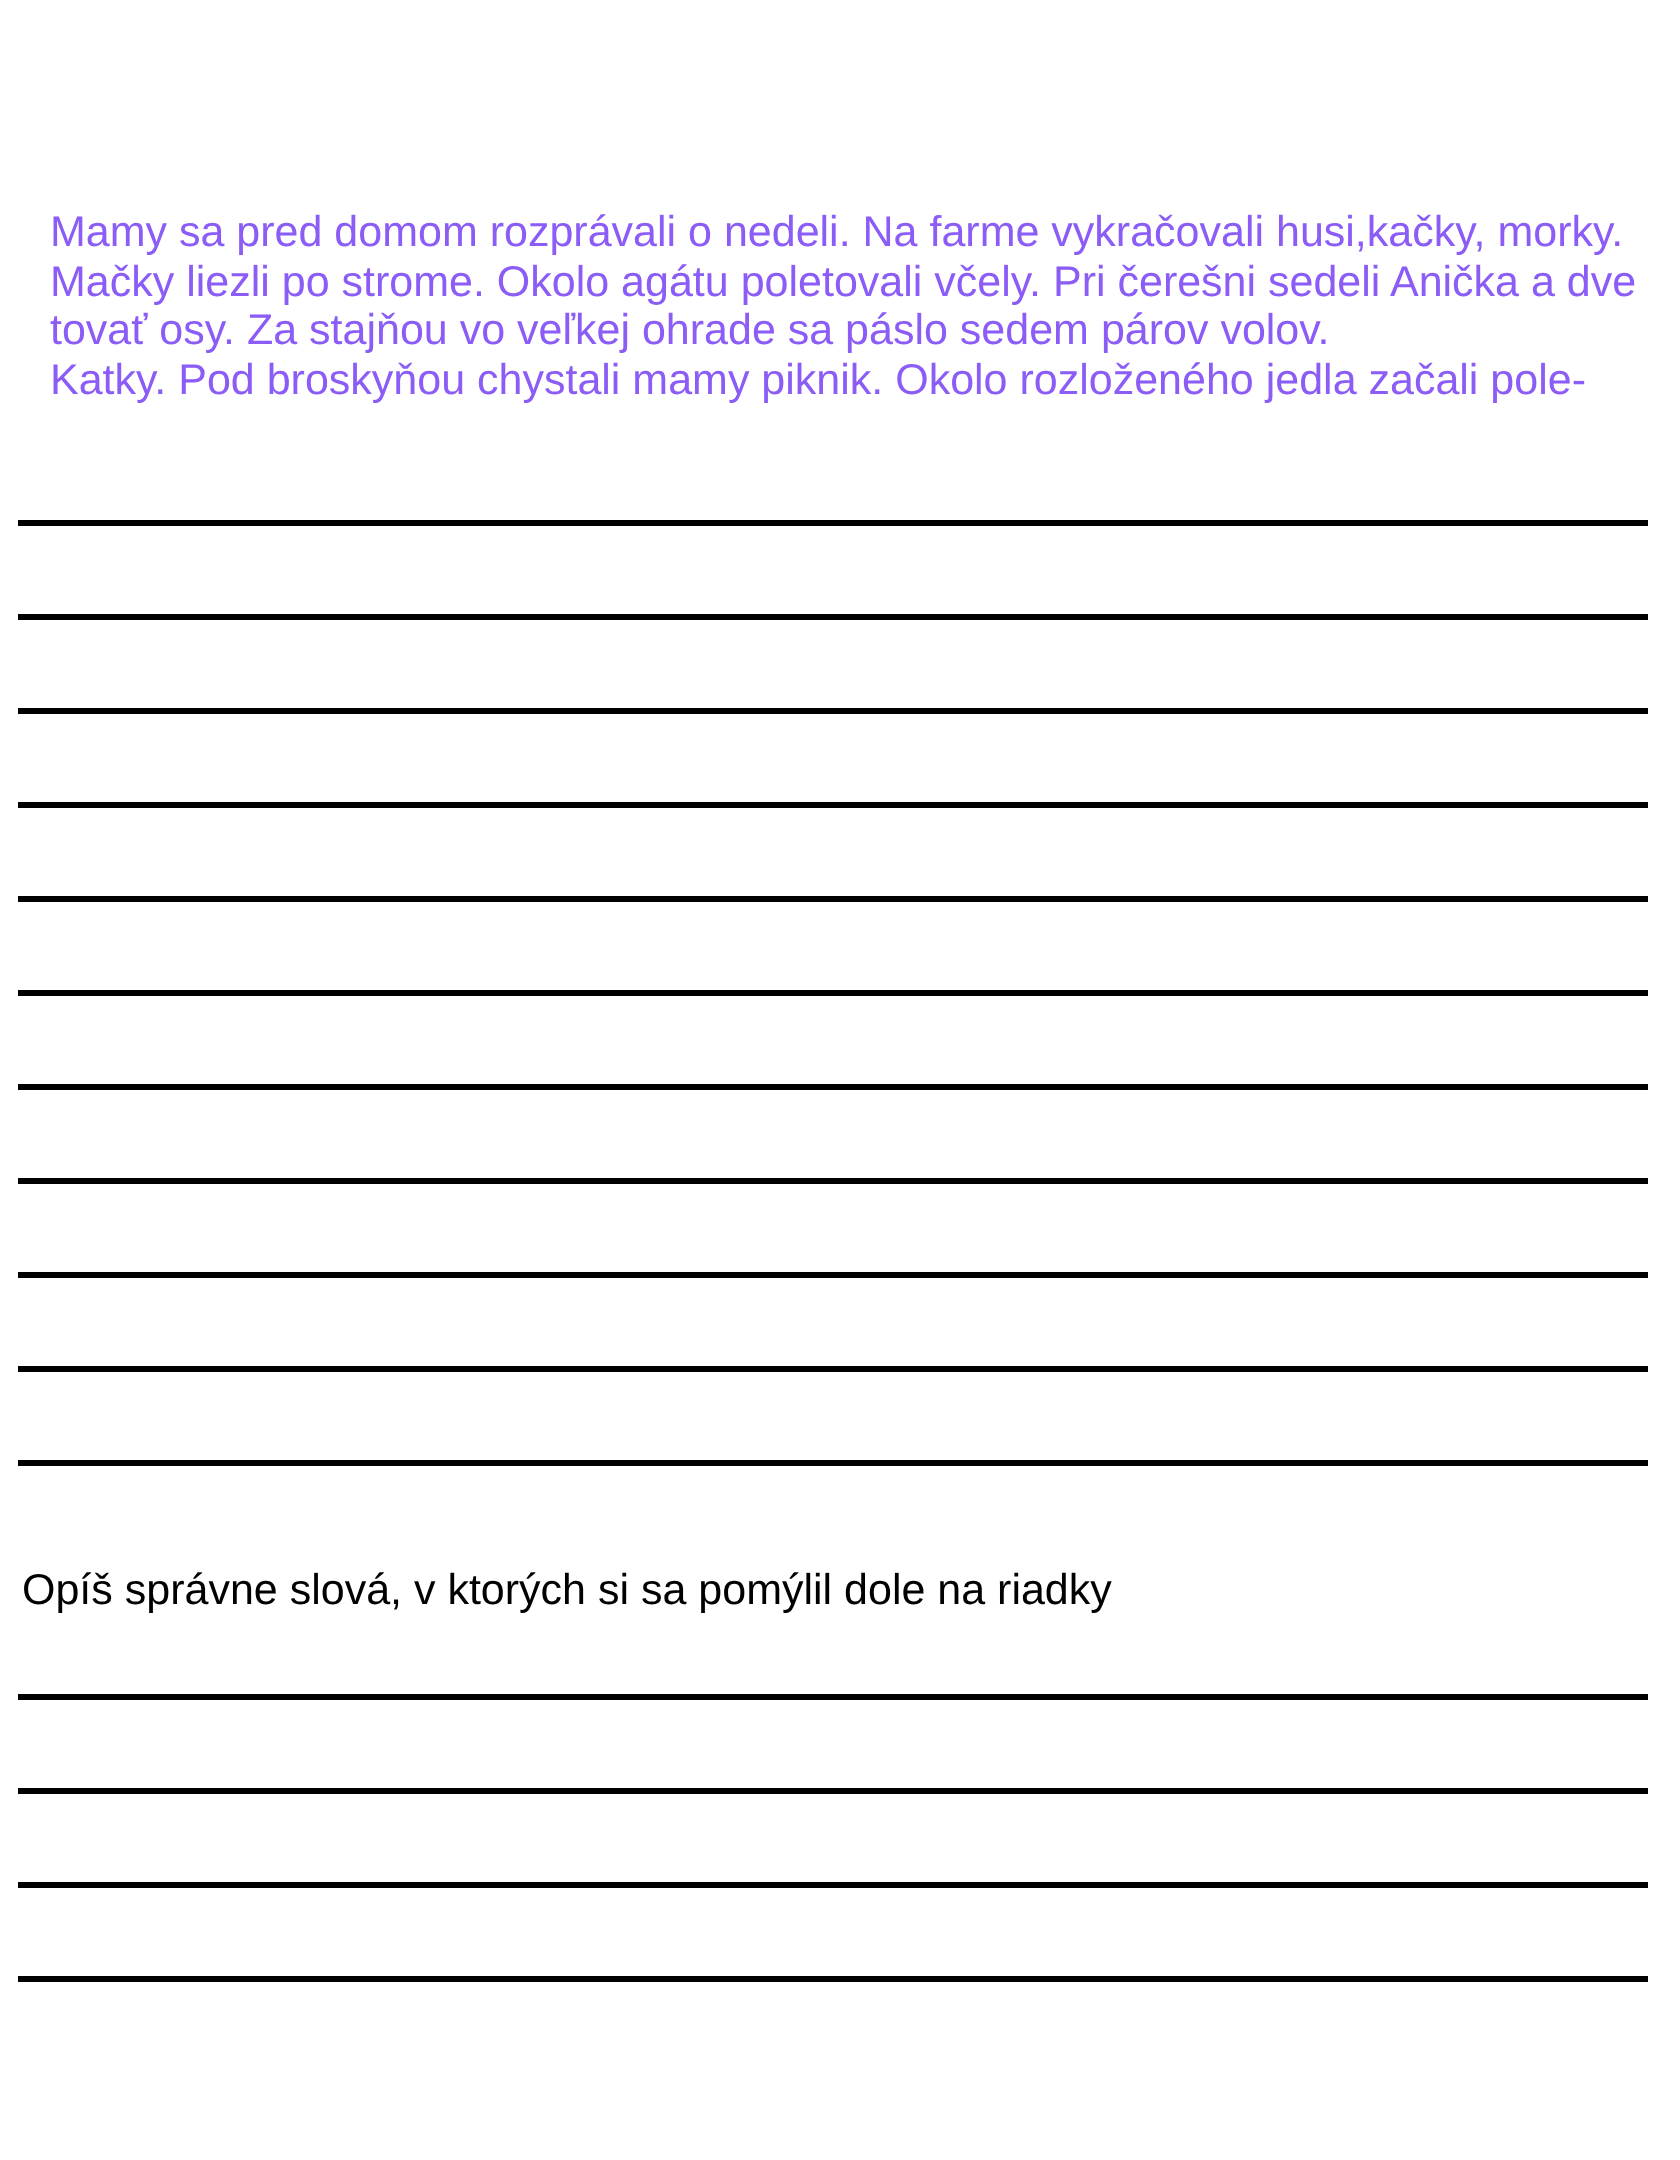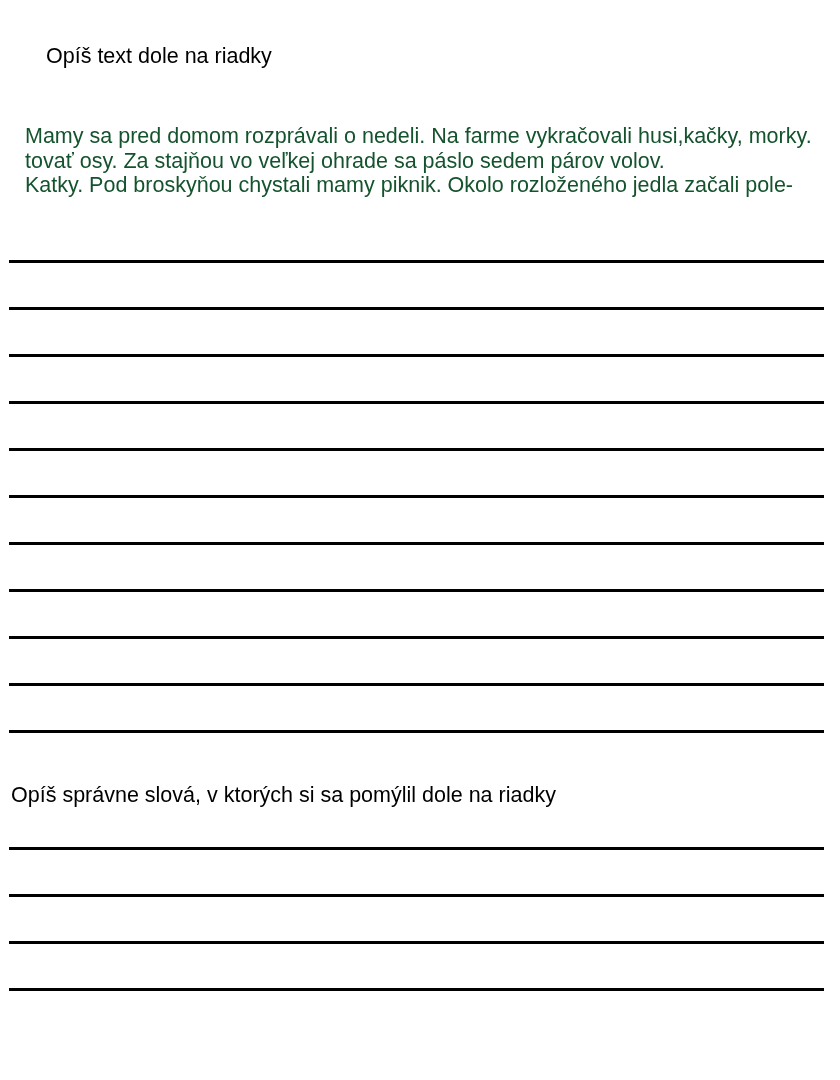--- a/index.html
+++ b/index.html
@@ -34,25 +34,25 @@
     top: 44px;
   }
   #instruction-corrections {
     left: 11px;
     top: 783px;
     text-align: center;
   }
   .source-paragraph {
     position: absolute;
     left: 25px;
-    top: 124px;
+    top: 104px;
     width: 800px;
     font-size: 21.5px;
     line-height: 24.7px;
-    color: #14532d;
+    color: #8b5cf6;
   }
   .source-line {
     white-space: nowrap;
   }
   .writing-lines {
     position: absolute;
     left: 9px;
     width: 815px;
   }
   #writing-lines-copy {
@@ -65,24 +65,24 @@
     height: 3px;
     background: #000000;
     margin-bottom: 44px; 
   }
 </style>
 </head>
 <body>
 
 <div class="page">
 
-  <div id="instruction-copy" class="instruction">Opíš text dole na riadky</div>
 
   <div class="source-paragraph">
     <div class="source-line">Mamy sa pred domom rozprávali o nedeli. Na farme vykračovali husi,kačky, morky.</div>
+    <div class="source-line">Mačky liezli po strome. Okolo agátu poletovali včely. Pri čerešni sedeli Anička a dve</div>
     <div class="source-line">tovať osy. Za stajňou vo veľkej ohrade sa páslo sedem párov volov.</div>
     <div class="source-line">Katky. Pod broskyňou chystali mamy piknik. Okolo rozloženého jedla začali pole-</div>
   </div>
 
   <div id="writing-lines-copy" class="writing-lines">
       <div class="rule-line"></div>
       <div class="rule-line"></div>
       <div class="rule-line"></div>
       <div class="rule-line"></div>
       <div class="rule-line"></div>

